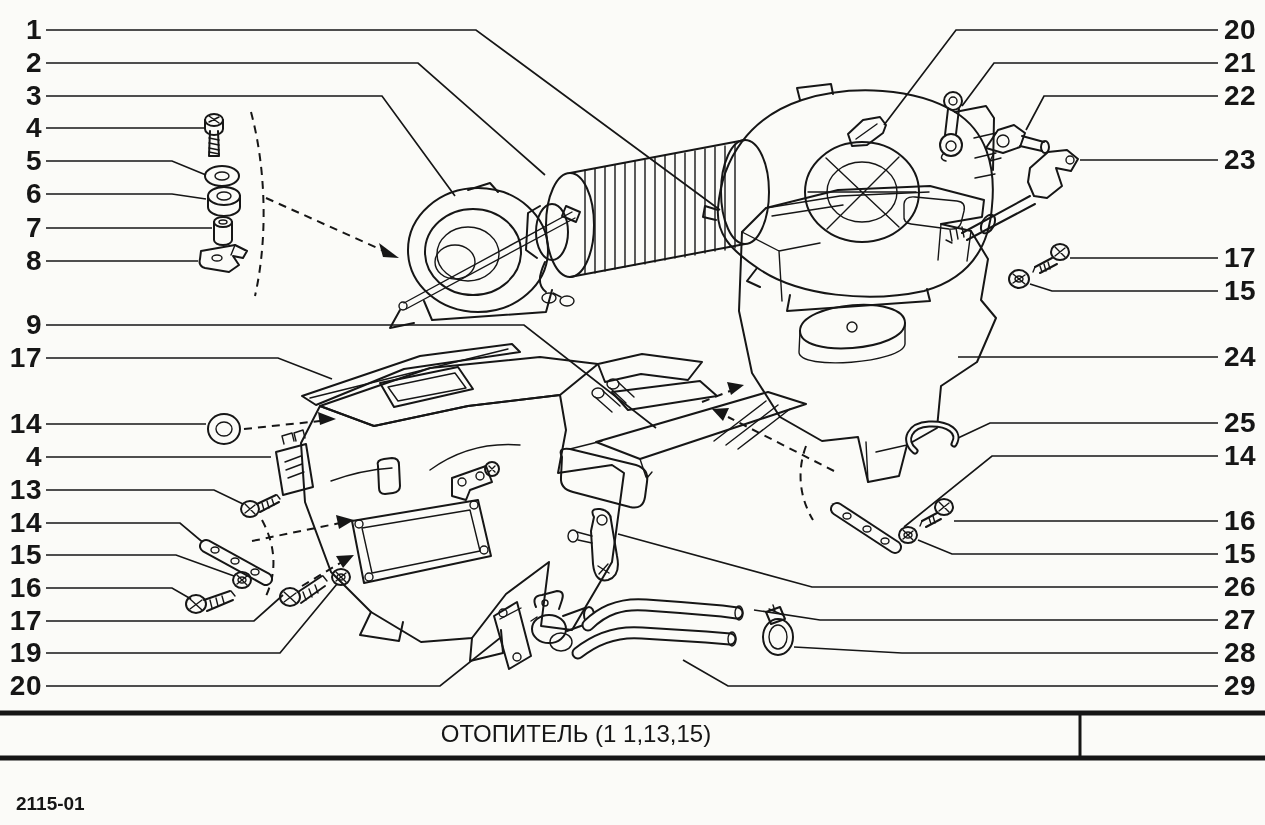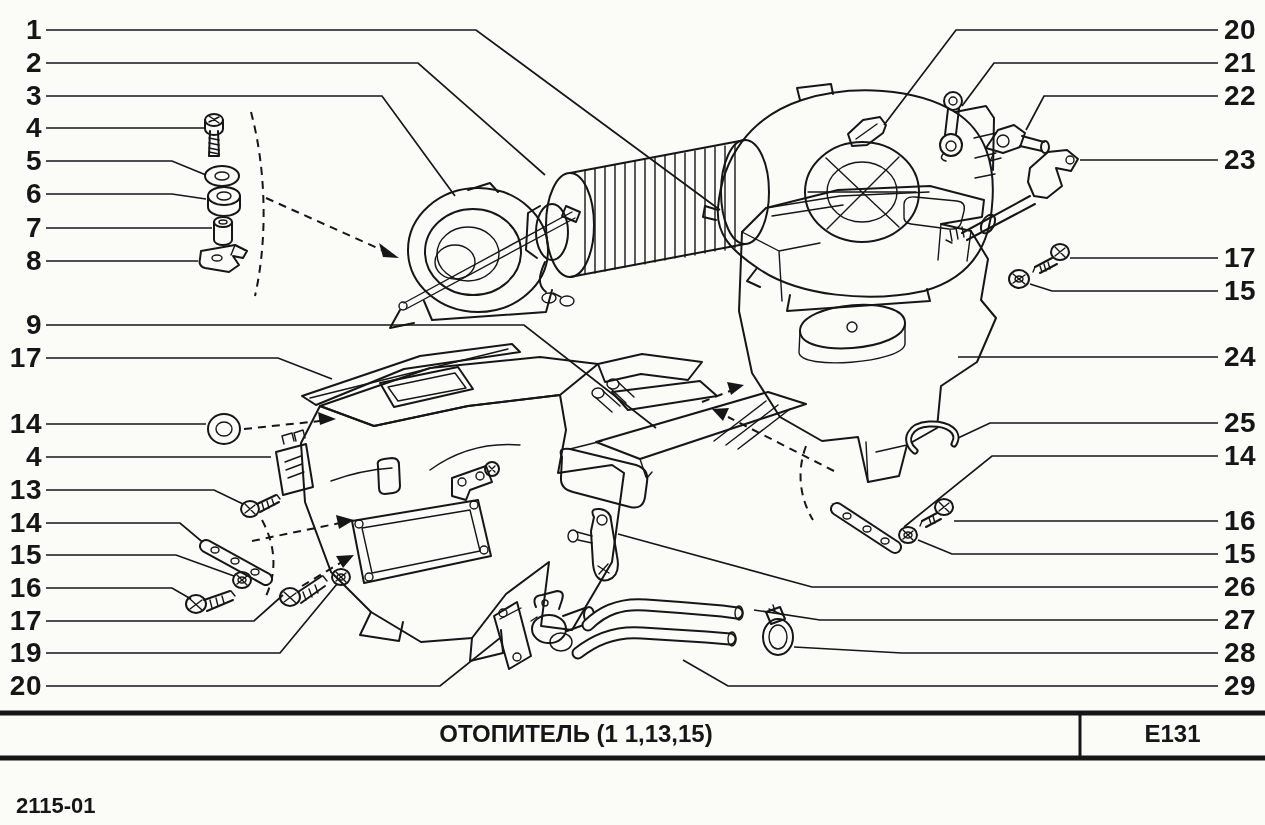--- a/index.html
+++ b/index.html
@@ -25,29 +25,29 @@
   .cclipin{stroke:var(--paper,#fbfbf8);fill:none;stroke-width:3;stroke-linecap:round;}
   .co{
     position:absolute;color:var(--ink,#161616);
     font-weight:bold;font-size:28px;line-height:30px;
     letter-spacing:0.5px;user-select:none;
   }
   .co-l{left:6px;width:36px;text-align:right;}
   .co-r{left:1224px;width:44px;text-align:left;}
   .caption{
     position:absolute;left:0;top:721px;width:1152px;text-align:center;
-    color:var(--ink,#161616);font-weight:bold;font-size:24px;line-height:26px;
+    color:var(--ink,#161616);font-weight:normal;font-size:24px;line-height:26px;
   }
   .sheet{
     position:absolute;left:1080px;top:721px;width:185px;text-align:center;
     color:var(--ink,#161616);font-weight:bold;font-size:24px;line-height:26px;
   }
   .code{
     position:absolute;left:16px;top:793px;
-    color:var(--ink,#161616);font-weight:bold;font-size:22px;
+    color:var(--ink,#161616);font-weight:bold;font-size:19px;
   }
 </style>
 </head>
 <body>
 
 <div class="stage">
 
 <svg width="1265" height="825" viewBox="0 0 1265 825">
 
   <g>
@@ -360,15 +360,14 @@
   <span class="co co-r" style="top:408px">25</span>
   <span class="co co-r" style="top:441px">14</span>
   <span class="co co-r" style="top:506px">16</span>
   <span class="co co-r" style="top:539px">15</span>
   <span class="co co-r" style="top:572px">26</span>
   <span class="co co-r" style="top:605px">27</span>
   <span class="co co-r" style="top:638px">28</span>
   <span class="co co-r" style="top:671px">29</span>
 
   <div class="caption">ОТОПИТЕЛЬ (1 1,13,15)</div>
-  <div class="sheet">Е131</div>
   <div class="code">2115-01</div>
 </div>
 
 </body></html>

